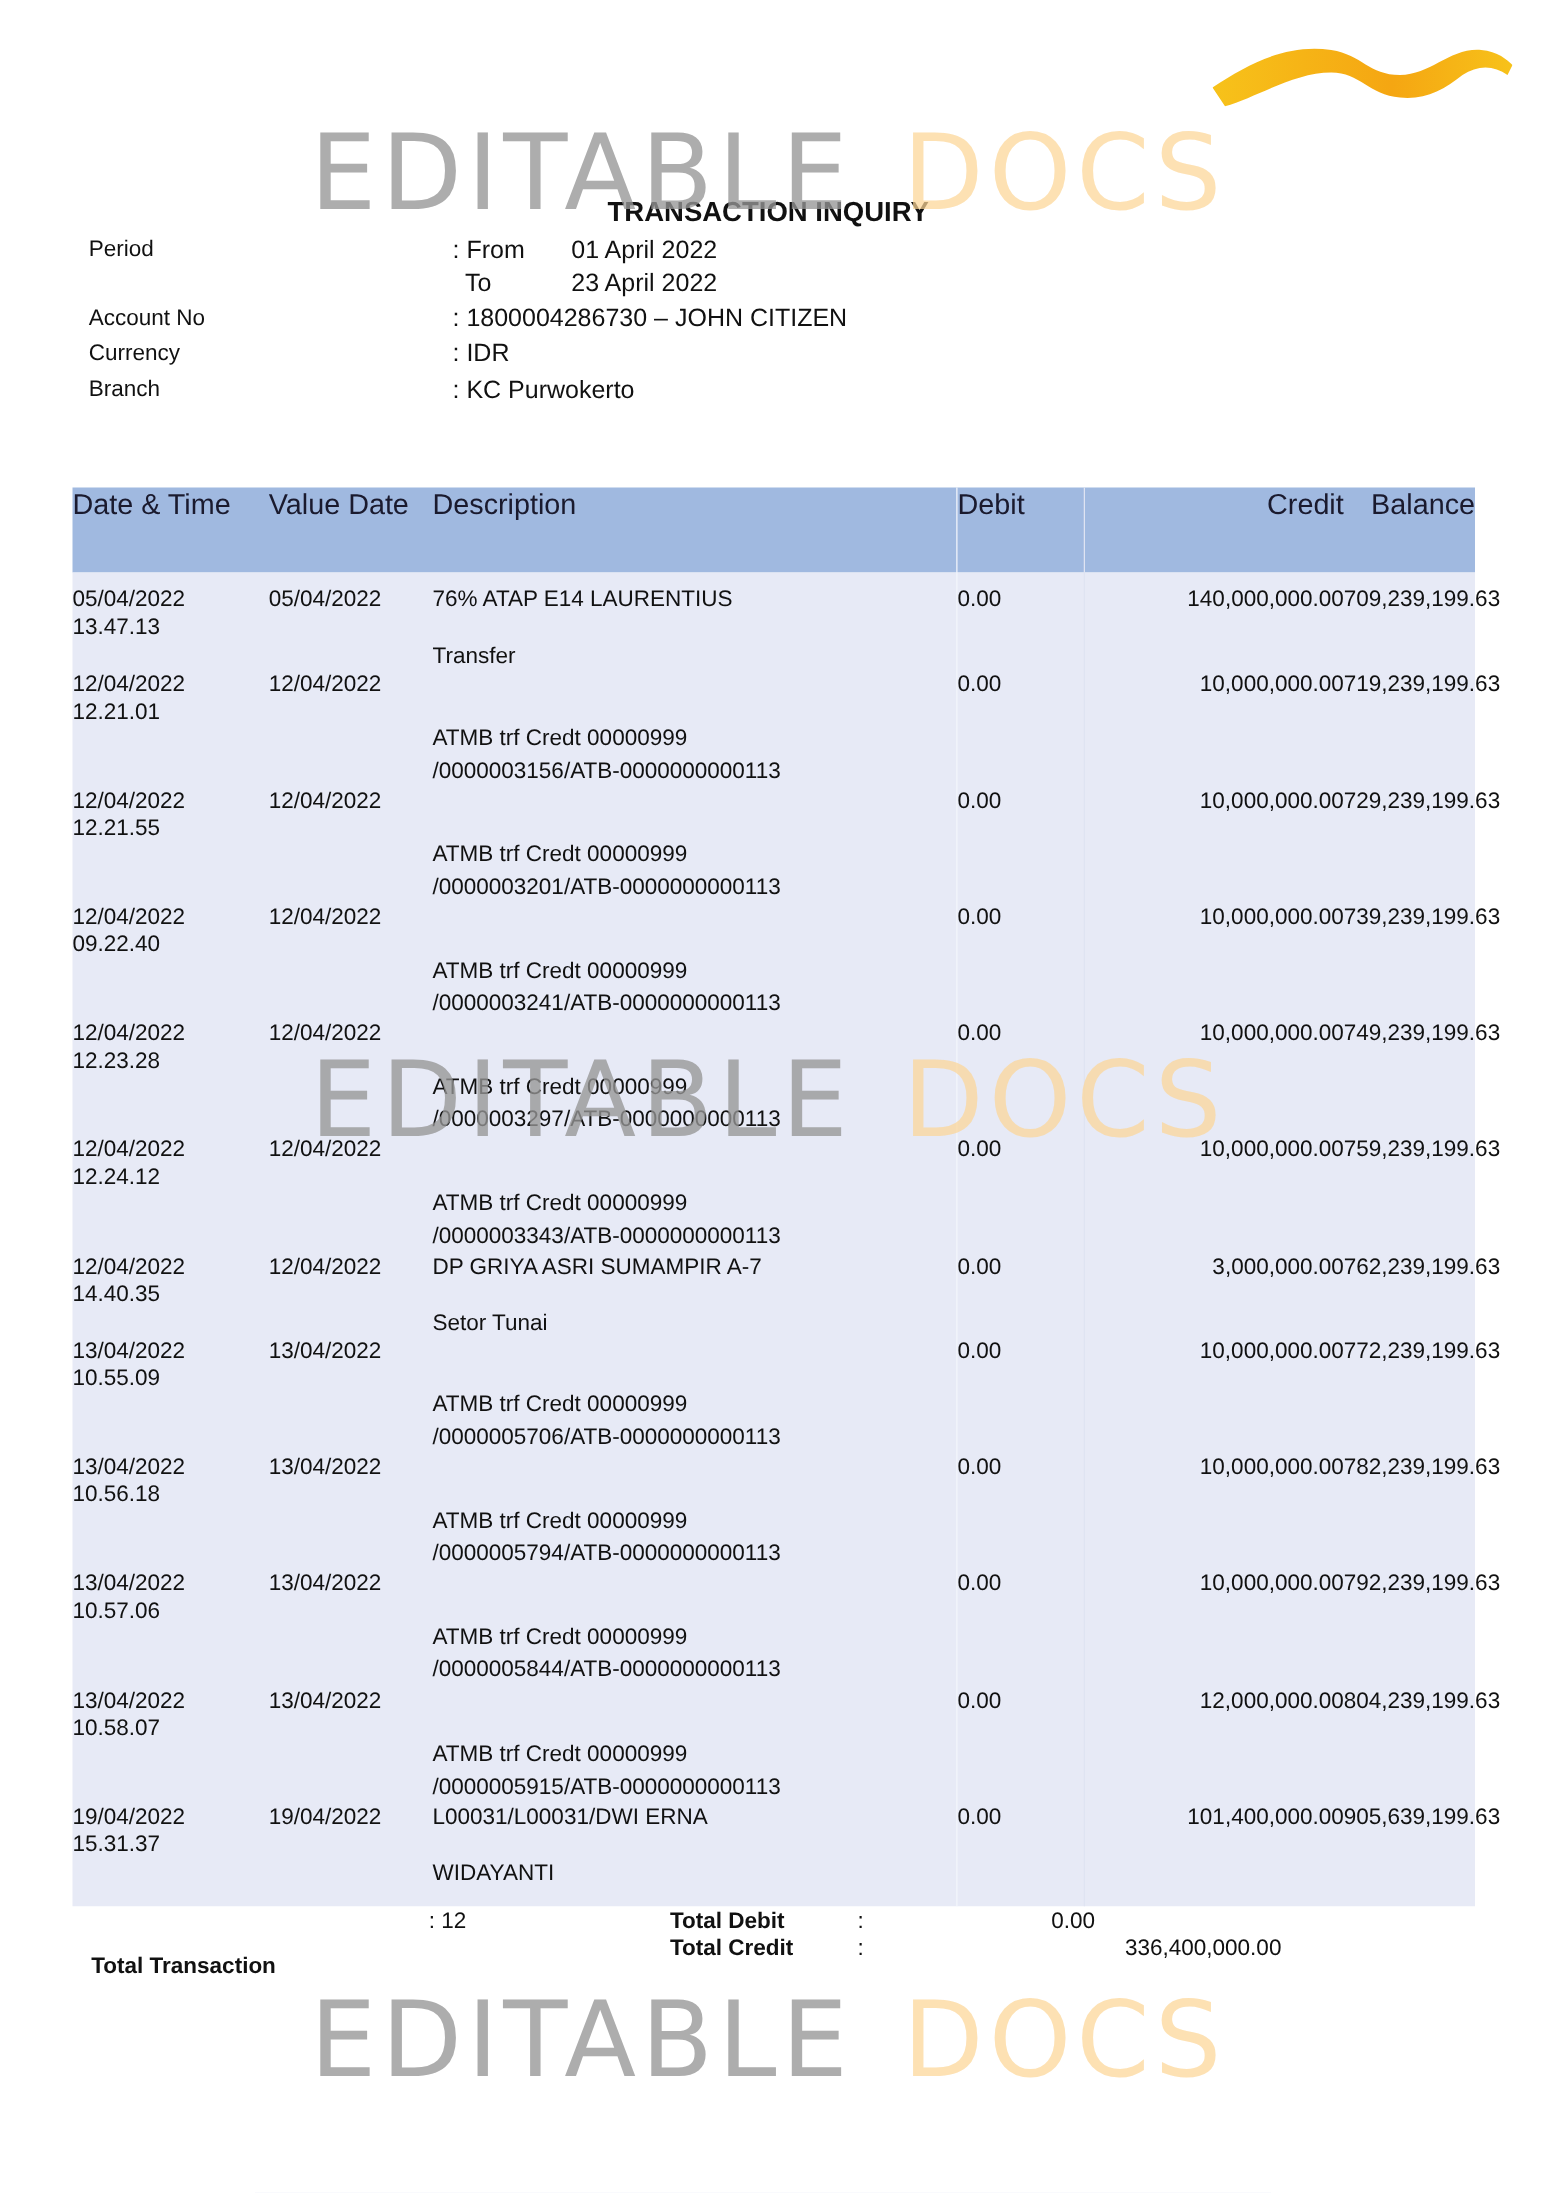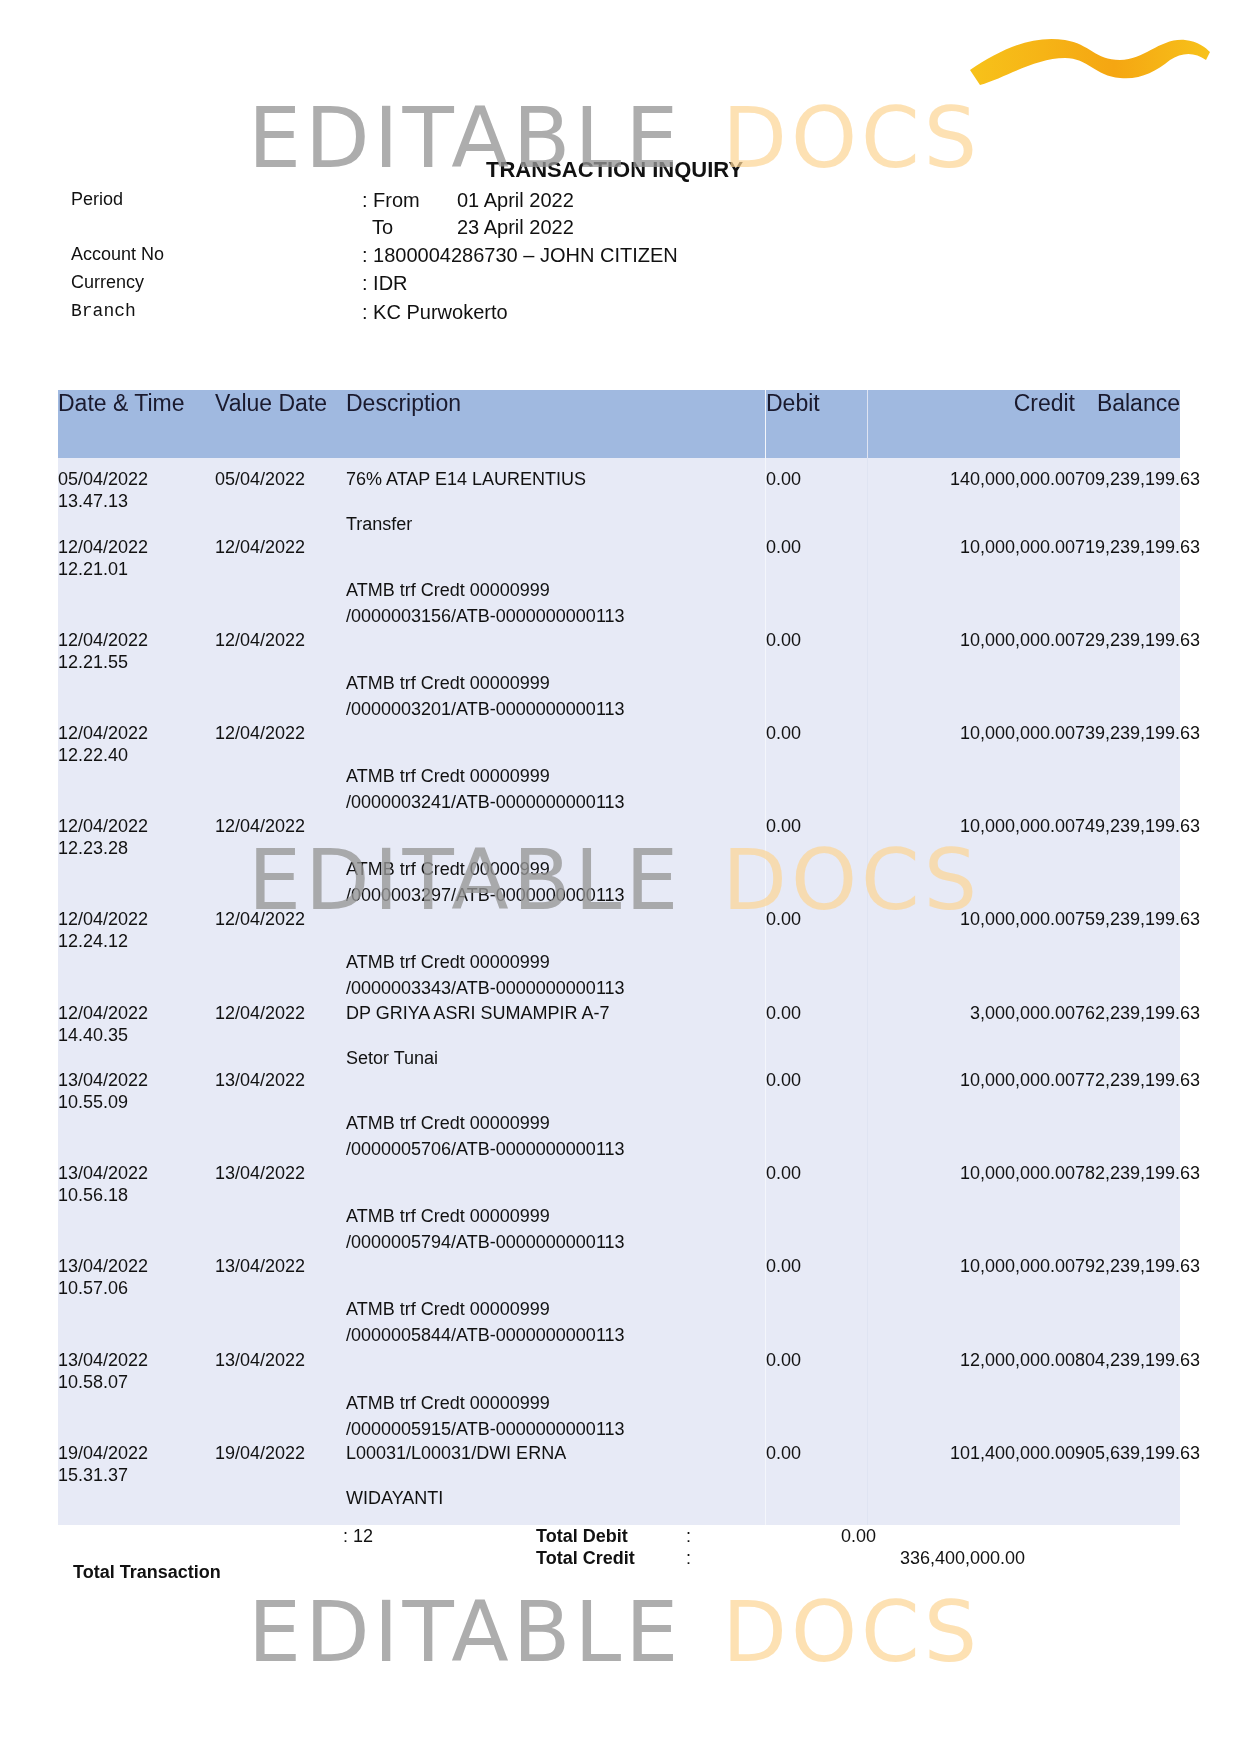--- a/index.html
+++ b/index.html
@@ -116,21 +116,21 @@
 <div class="abs info-value" style="left:457px; top:189px;">01 April 2022</div>
 <div class="abs info-value" style="left:372px; top:216px;">To</div>
 <div class="abs info-value" style="left:457px; top:216px;">23 April 2022</div>
 
 <div class="abs info-label" style="top:244px;">Account No</div>
 <div class="abs info-value" style="left:362px; top:244px;">: 1800004286730 – JOHN CITIZEN</div>
 
 <div class="abs info-label" style="top:272px;">Currency</div>
 <div class="abs info-value" style="left:362px; top:272px;">: IDR</div>
 
-<div class="abs info-label" style="top:301px;font-family:Liberation Mono, monospace;">Branch</div>
+<div class="abs info-label" style="top:301px;">Branch</div>
 <div class="abs info-value" style="left:362px; top:301px;">: KC Purwokerto</div>
 
 <div class="abs table-wrap">
   <div class="thead"></div>
   <div class="tbody"></div>
   <div class="vline" style="left:707px;"></div>
   <div class="vline faint" style="left:809px;"></div>
 
   <div class="th" style="left:0px;">Date &amp; Time</div>
   <div class="th" style="left:157px;">Value Date</div>
@@ -168,21 +168,21 @@
         <div class="cell" style="left: 157px; top: 239px;">12/04/2022</div>
         <div class="cell" style="left: 288px; top: 239px;"></div>
         <div class="cell" style="left: 288px; top: 282px;">ATMB trf Credt 00000999</div>
         <div class="cell" style="left: 288px; top: 308px;">/0000003201/ATB-0000000000113</div>
         <div class="cell" style="left: 708px; top: 239px;">0.00</div>
         <div class="cell right" style="left: 810px; top: 239px; width: 207px;">10,000,000.00</div>
         <div class="cell right" style="left: 1017px; top: 239px; width: 105px;">729,239,199.63</div>
       </div>
       <div>
         <div class="cell" style="left: 0px; top: 332px;">12/04/2022</div>
-        <div class="cell" style="left: 0px; top: 354px;">12.22.40</div>
+        <div class="cell" style="left: 0px; top: 354px;">09.22.40</div>
         <div class="cell" style="left: 157px; top: 332px;">12/04/2022</div>
         <div class="cell" style="left: 288px; top: 332px;"></div>
         <div class="cell" style="left: 288px; top: 375px;">ATMB trf Credt 00000999</div>
         <div class="cell" style="left: 288px; top: 401px;">/0000003241/ATB-0000000000113</div>
         <div class="cell" style="left: 708px; top: 332px;">0.00</div>
         <div class="cell right" style="left: 810px; top: 332px; width: 207px;">10,000,000.00</div>
         <div class="cell right" style="left: 1017px; top: 332px; width: 105px;">739,239,199.63</div>
       </div>
       <div>
         <div class="cell" style="left: 0px; top: 425px;">12/04/2022</div>

